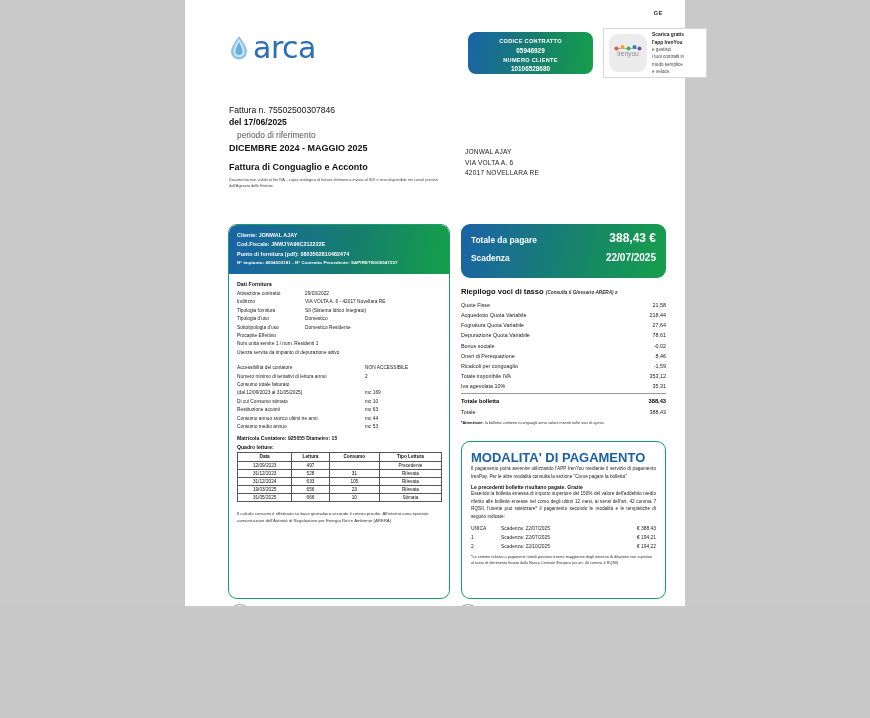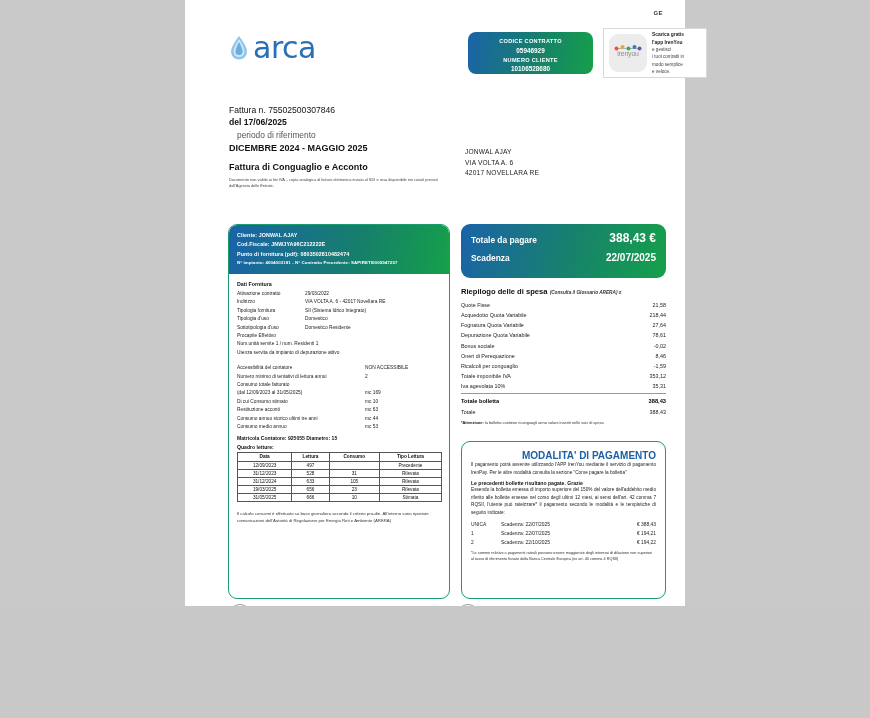--- a/index.html
+++ b/index.html
@@ -139,21 +139,21 @@
   .ri.sep { border-top: .6px solid #999; padding-top: 2px; margin-top: 2px;}
   .riep-note { font-size: 3.9px; color: #333; margin-top: 3px; line-height:1.4;}
   .riep-note b { color:#111; }
 
   .mdp {
     position: absolute; left: 258px; top: 437px;
     width: 205px; height: 158px;
     border: 1px solid #1a9d6e; border-radius: 9px;
     padding: 8px 9px; background:#fff;
   }
-  .mdp-h { font-size: 10px; font-weight: bold; color: #1a5fa8; margin-bottom: 0; text-align: right;}
+  .mdp-h { font-size: 13px; font-weight: bold; color: #1a5fa8; margin-bottom: 0;}
   .mdp p { font-size: 4.7px; color: #222; margin: 0 0 4px 0; line-height: 1.62; text-align: justify;}
   .mdp .b { font-weight: bold; font-size: 5.1px; color:#111; }
   .rate-row { display: flex; font-size: 4.9px; color: #222; line-height: 1.82;}
   .rate-row .c1 { width: 30px; flex:none;}
   .rate-row .c2 { flex: 1; }
   .rate-row .c3 { width: 42px; text-align: right; }
   .mdp .fine { font-size: 3.8px; color: #333; line-height: 1.45; margin-top: 4px;}
 
   
   .contacts { position: absolute; left: 25px; top: 600px; width: 438px; display:flex; gap: 18px;}
@@ -371,21 +371,21 @@
           <span class="r">388,43 €</span>
         </div>
         <div class="ph-row ph-row2">
           <span class="l">Scadenza</span>
           <span class="r">22/07/2025</span>
         </div>
       </div>
 
       <div class="riep">
         <div class="riep-h">
-          <span>Riepilogo delle di spesa</span>
+          <span>Riepilogo voci di tasso</span>
           <span class="sub">(Consulta il Glossario ARERA) ≠</span>
         </div>
 
         <div class="ri">
           <span>Quote Fisse</span>
           <span>21,58</span>
         </div>
         <div class="ri">
           <span>Acquedotto Quota Variabile</span>
           <span>218,44</span>

